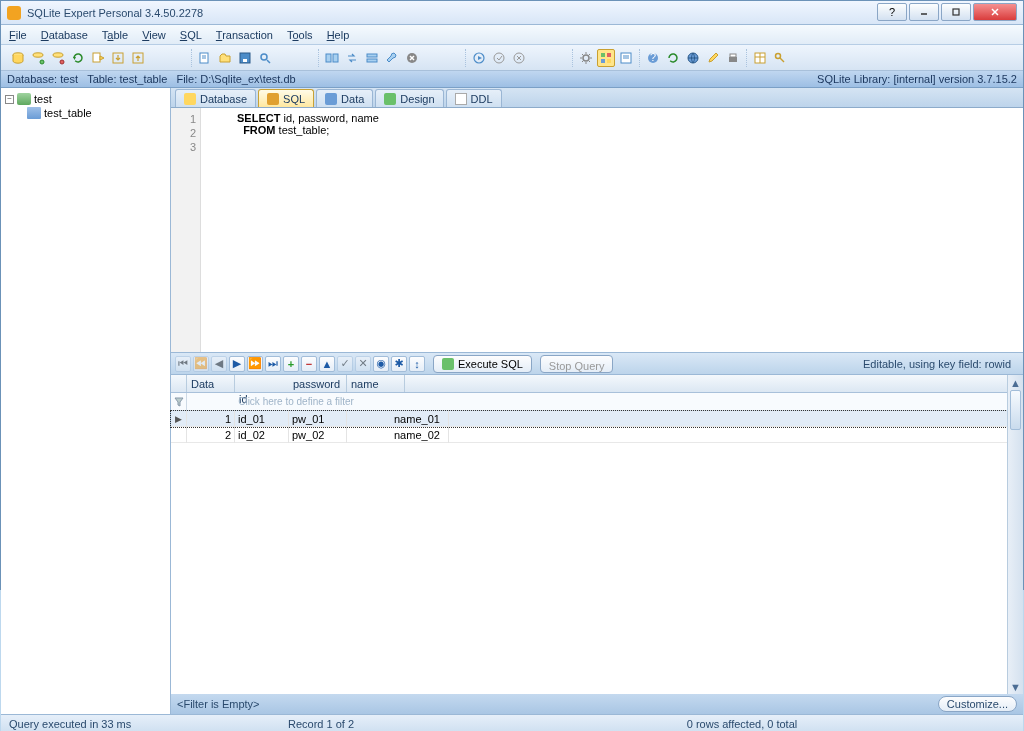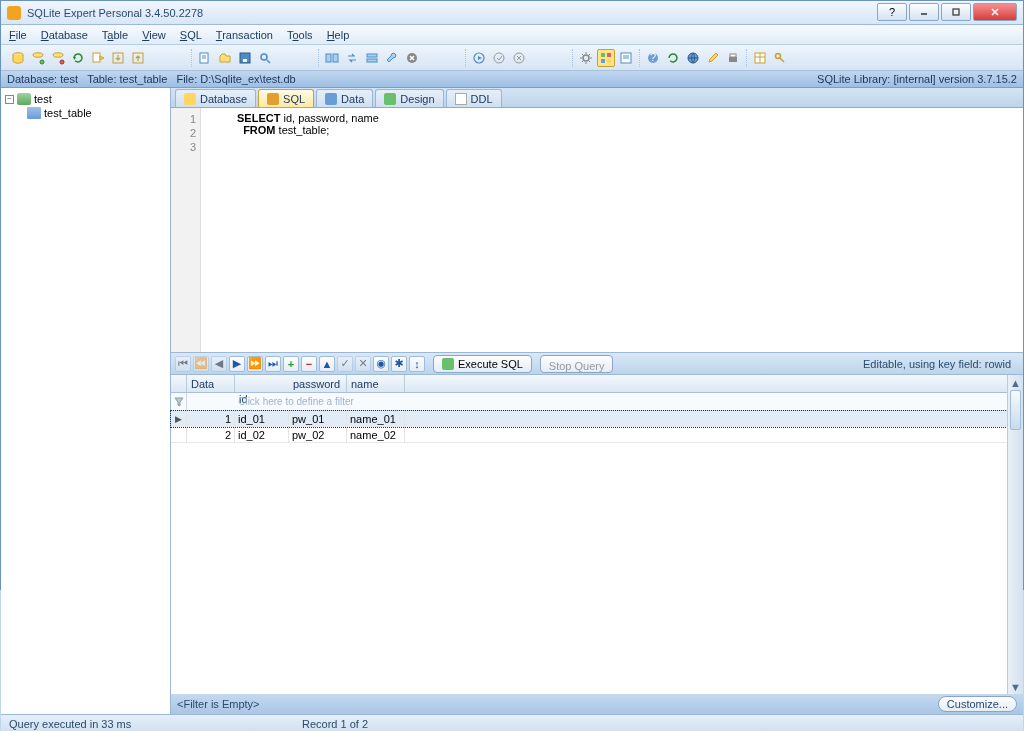--- a/index.html
+++ b/index.html
@@ -78,31 +78,31 @@
 .filter-row { height:18px; display:flex; border-bottom:1px solid #cdd9e5; background:#f8fbfe;}
 .filter-ind { width:16px; border-right:1px solid #cdd9e5; display:flex; align-items:center; justify-content:center;}
 .filter-txt { flex:0 0 218px; text-align:center; color:#9fb4c8; line-height:18px; font-size:10px;}
 .data-row { display:flex; height:16px; border-bottom:1px solid #e8e8e8; align-items:center;}
 .data-row.sel { background:#e2ecf7; outline:1px dotted #333; }
 .cell { border-right:1px solid #e4e4e4; height:16px; line-height:16px; padding:0 3px; overflow:hidden;}
 .cell.ind { width:16px; text-align:center; color:#555; font-size:9px;}
 .cell.rec { width:48px; text-align:right;}
 .cell.id { width:54px;}
 .cell.pw { width:58px;}
-.cell.nm { width:58px;}
+.cell.nm { width:58px;margin-left:44px;}
 .vscroll { width:16px; background:linear-gradient(90deg,#e8eff7,#d4e1ef); border-left:1px solid #b8ccdf; position:relative;}
 .vscroll .arrow { height:15px; display:flex; align-items:center; justify-content:center; color:#4c6d94;}
 .vscroll .thumb { position:absolute; top:15px; left:2px; right:2px; height:40px; background:linear-gradient(#f6fafe,#c9dbed); border:1px solid #a2bdd9; border-radius:2px;}
 
 
 .filter-bar { height:20px; background:linear-gradient(#c4d9ef,#a9c6e4); display:flex; align-items:center; padding:0 6px; color:#2a4a6d;}
 .filter-bar .cust { margin-left:auto; padding:1px 8px; border:1px solid #8aa6c6; background:linear-gradient(#fdfdfe,#e4edf7); border-radius:8px;}
 
 
-.bottom-status { height:18px; background:linear-gradient(#e6eff9,#cfe0f1); display:flex; align-items:center; border-top:1px solid #9bb8d6; color:#2a4a6d;gap:14px;}
+.bottom-status { height:18px; background:linear-gradient(#e6eff9,#cfe0f1); display:flex; align-items:center; border-top:1px solid #9bb8d6; color:#2a4a6d;}
 .bottom-status div { padding:0 8px; }
 .bs-exec { width:180px; }
 .bs-rec { width:280px; text-align:center;}
 .bs-rows { flex:1; text-align:center;}
 </style>
 </head>
 <body>
 
 <div class="window">
 
@@ -463,15 +463,16 @@
       <div class="filter-bar">
         <span>&lt;Filter is Empty&gt;</span>
         <span class="cust">Customize...</span>
       </div>
     </div>
   </div>
 
   <div class="bottom-status">
     <div class="bs-exec">Query executed in 33 ms</div>
     <div class="bs-rec">Record 1 of 2</div>
+    <div class="bs-rows">0 rows affected, 0 total</div>
   </div>
 
 </div>
 
 </body></html>

